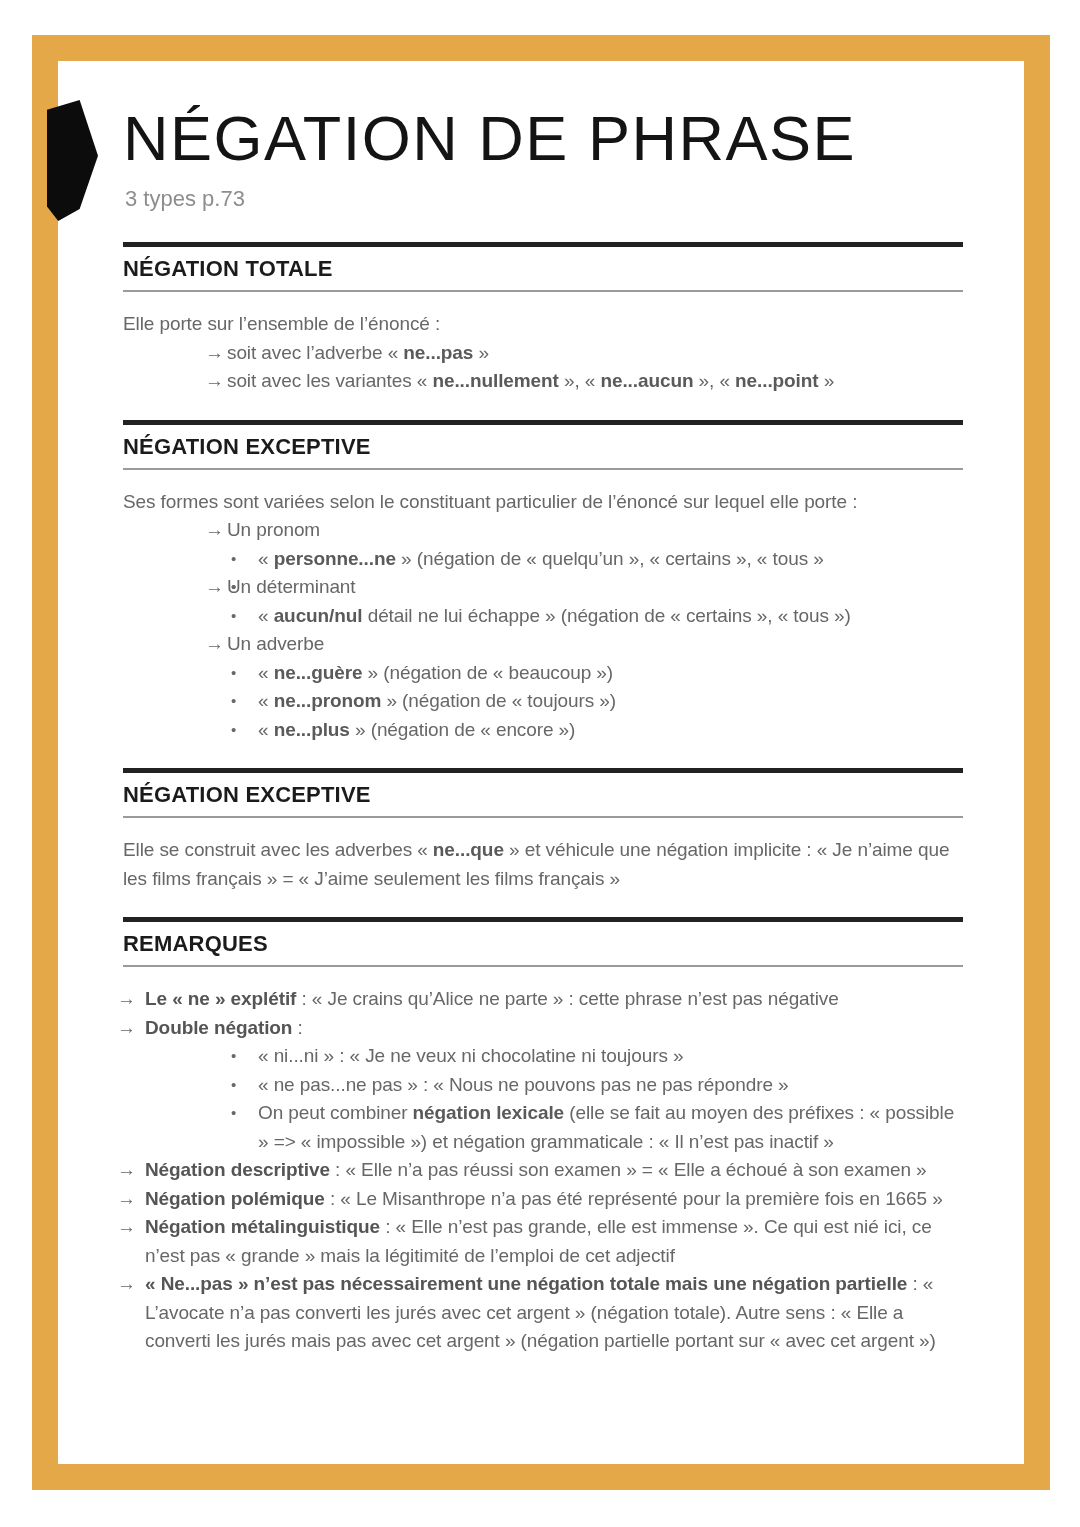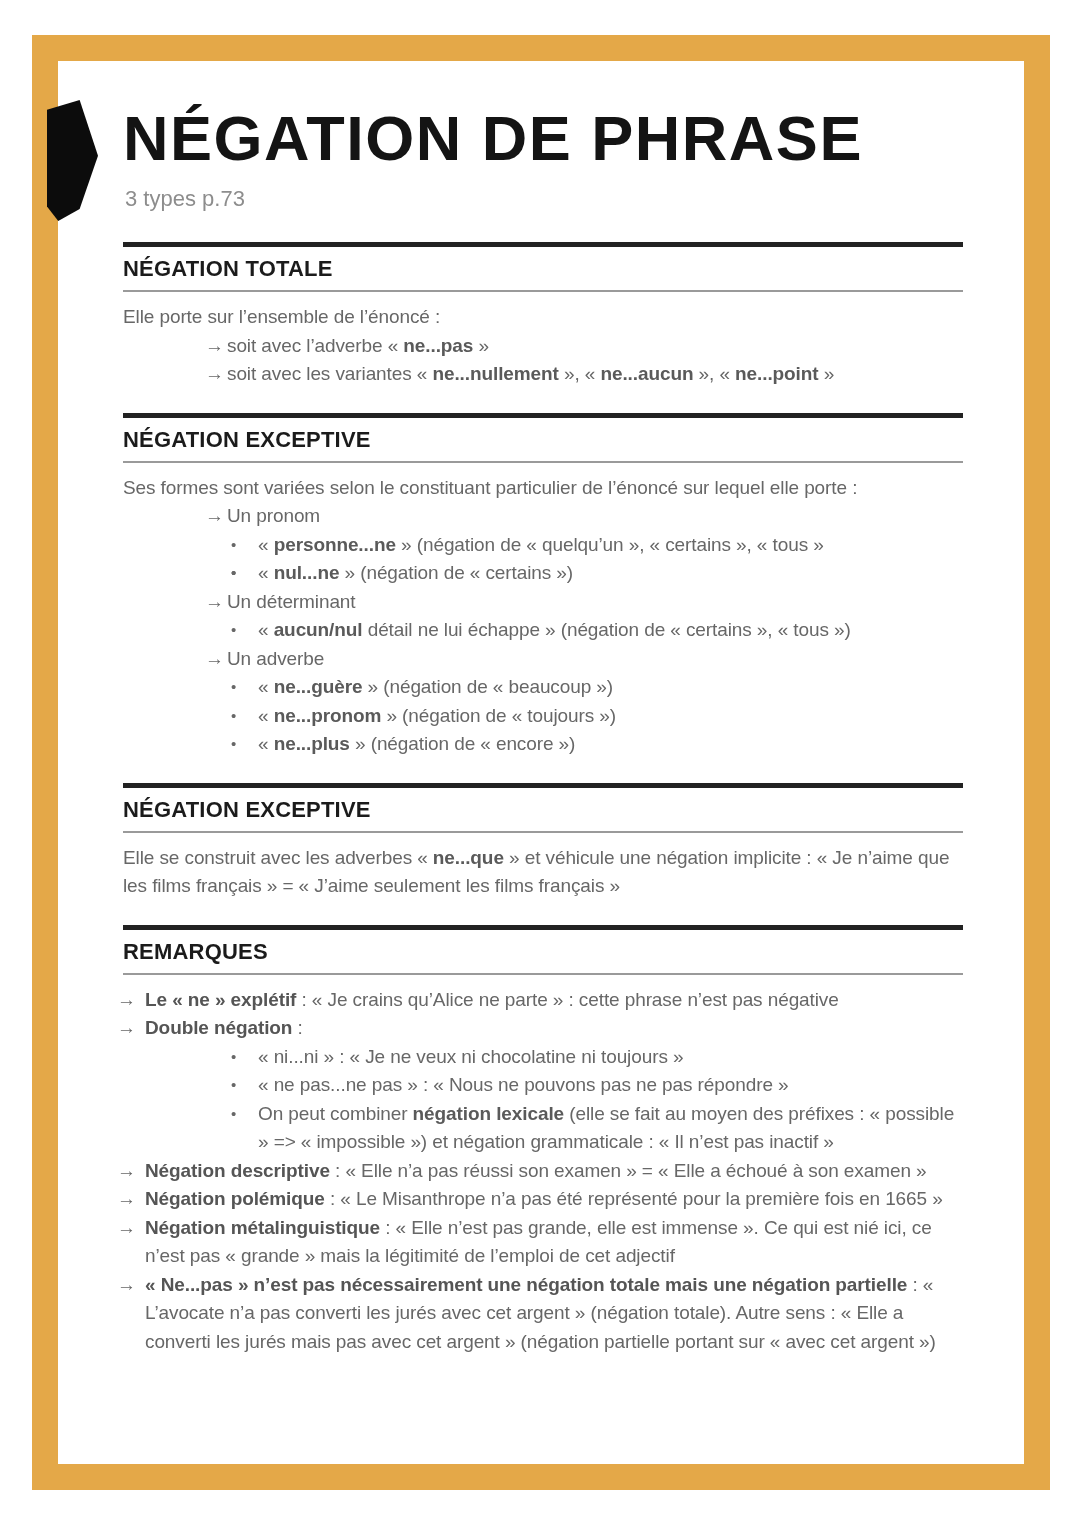--- a/index.html
+++ b/index.html
@@ -21,33 +21,33 @@
     position:absolute;left:32px;top:35px;width:1018px;height:1455px;
     border:26px solid var(--frame);background:#ffffff;
   }
   .bookmark{
     position:absolute;left:47px;top:100px;width:51px;height:121px;
     background:#0c0c0c;
     clip-path:polygon(0 8%,64% 0,100% 46%,64% 90%,22% 100%,0 88%);
   }
   .content{position:absolute;left:123px;top:104px;width:840px;}
   .title{
-    margin:0;font-size:63px;font-weight:bold;color:#141414;
+    margin:0;font-size:63px;font-weight:normal;color:#141414;
     letter-spacing:1.5px;line-height:1.08;white-space:nowrap;
   }
   .subtitle{font-size:22px;color:#8d8d8d;margin:14px 0 0 2px;}
   .sections{margin-top:30px;}
   .rule-thick{height:5px;background:var(--thick);}
   .rule-thin{height:2px;background:var(--thin);}
   .sec-h{
     margin:9px 0 8px 0;font-size:22px;font-weight:bold;
     color:var(--heading);letter-spacing:0.2px;
   }
   .sec-body{
-    padding:11px 0 24px 0;font-size:19px;line-height:28.5px;
+    padding:18px 0 24px 0;font-size:19px;line-height:28.5px;
     color:var(--body);letter-spacing:-0.1px;
   }
   .item{position:relative;}
   .item .marker{position:absolute;color:var(--body);}
   .arrow0{padding-left:22px;}
   .arrow0 .marker{left:-6px;}
   .arrow1{padding-left:104px;}
   .arrow1 .marker{left:82px;}
   .bullet{padding-left:135px;}
   .bullet .marker{left:108px;font-size:15px;}
@@ -76,21 +76,21 @@
       </section>
       <section class="section">
         <div class="rule-thick"></div>
         <h2 class="sec-h">NÉGATION EXCEPTIVE</h2>
         <div class="rule-thin"></div>
         <div class="sec-body">
           <div class="item para"><span class="txt">Ses formes sont variées selon le constituant particulier de l’énoncé sur lequel elle porte :</span></div>
           <div class="item arrow1"><span class="marker">→</span><span class="txt">Un pronom</span></div>
           <div class="item bullet"><span class="marker">•</span><span class="txt">« <b>personne...ne</b> » (négation de « quelqu’un », « certains », « tous »</span></div>
           <div class="item bullet"><span class="marker">•</span></div>
-          <div class="item bullet"><span class="marker">•</span><span class="txt">« <b>nul...ne</b> » (négation de « certains »)</span></div>
+          <div class="item bullet"><span class="marker">•</span></div>
           <div class="item arrow1"><span class="marker">→</span><span class="txt">Un déterminant</span></div>
           <div class="item bullet"><span class="marker">•</span><span class="txt">« <b>aucun/nul</b> détail ne lui échappe » (négation de « certains », « tous »)</span></div>
           <div class="item arrow1"><span class="marker">→</span><span class="txt">Un adverbe</span></div>
           <div class="item bullet"><span class="marker">•</span><span class="txt">« <b>ne...guère</b> » (négation de « beaucoup »)</span></div>
           <div class="item bullet"><span class="marker">•</span><span class="txt">« <b>ne...pronom</b> » (négation de « toujours »)</span></div>
           <div class="item bullet"><span class="marker">•</span><span class="txt">« <b>ne...plus</b> » (négation de « encore »)</span></div>
         </div>
       </section>
       <section class="section">
         <div class="rule-thick"></div>

